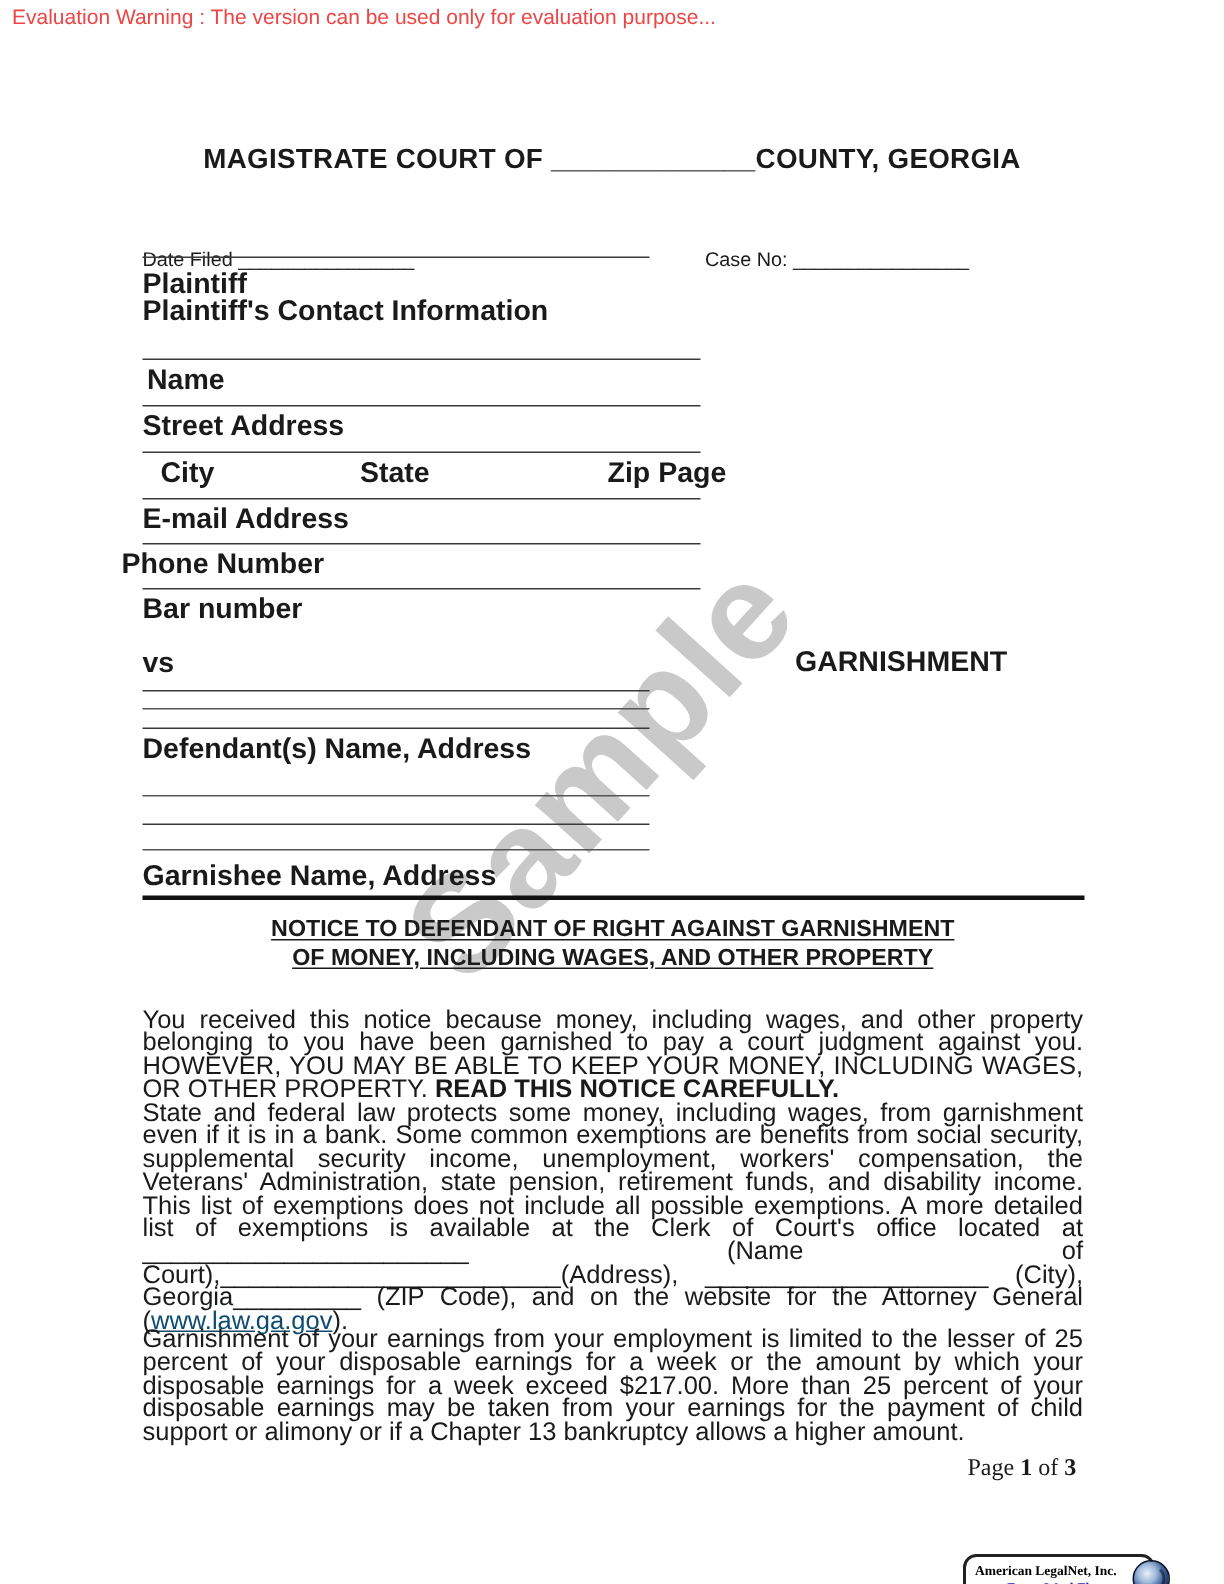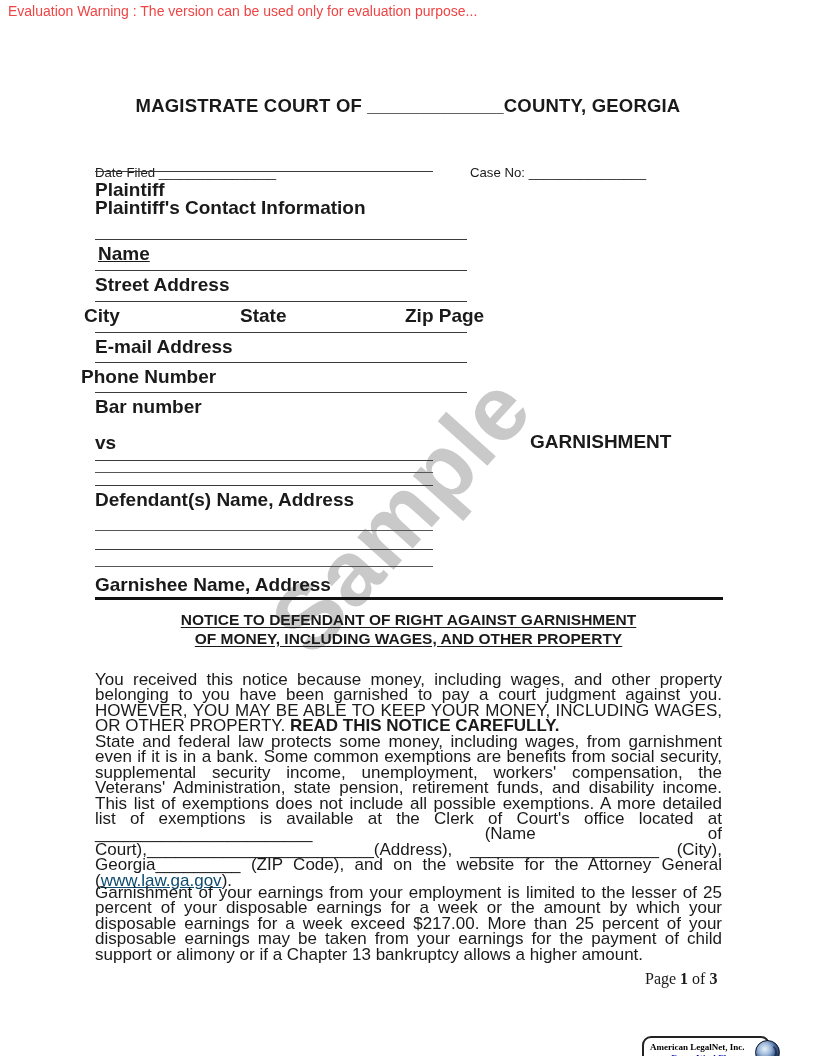--- a/index.html
+++ b/index.html
@@ -31,25 +31,25 @@
   .hdr-field{top:133px;font-size:13.2px;z-index:1;white-space:nowrap;margin-top:32px;}
   .date-filed{left:95px;}
   .case-no{left:470px;}
   
   .hline{border-top:1.2px solid #3a3a3a;height:0;z-index:1;}
   .lab{font-size:19px;font-weight:bold;z-index:1;white-space:nowrap;}
   .l-plaintiff{top:171px;left:95px;width:338px;}
   .lab-plaintiff{top:179px;left:95px;}
   .lab-contact{top:197px;left:95px;}
   .l-name{top:239px;left:95px;width:372px;}
-  .lab-name{top:243px;left:98px;text-decoration:underline;}
+  .lab-name{top:243px;left:98px;}
   .l-street{top:270px;left:95px;width:372px;}
   .lab-street{top:274px;left:95px;}
   .l-city{top:301px;left:95px;width:372px;}
-  .lab-city{top:305px;left:84px;}
+  .lab-city{top:305px;left:107px;}
   .lab-state{top:305px;left:240px;}
   .lab-zip{top:305px;left:405px;}
   .l-email{top:332px;left:95px;width:372px;}
   .lab-email{top:336px;left:95px;}
   .l-phone{top:362px;left:95px;width:372px;}
   .lab-phone{top:366px;left:81px;}
   .l-bar{top:392px;left:95px;width:372px;}
   .lab-bar{top:396px;left:95px;}
   .lab-vs{top:432px;left:95px;}
   .lab-garn{top:431px;left:530px;font-size:19px;}

